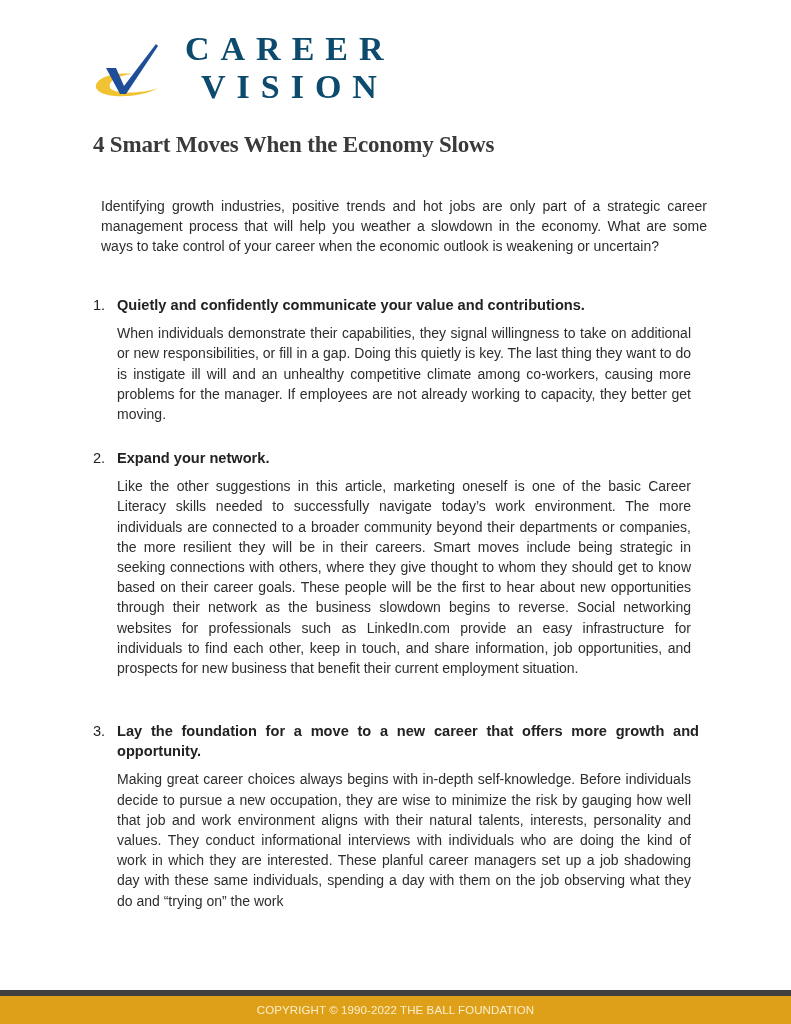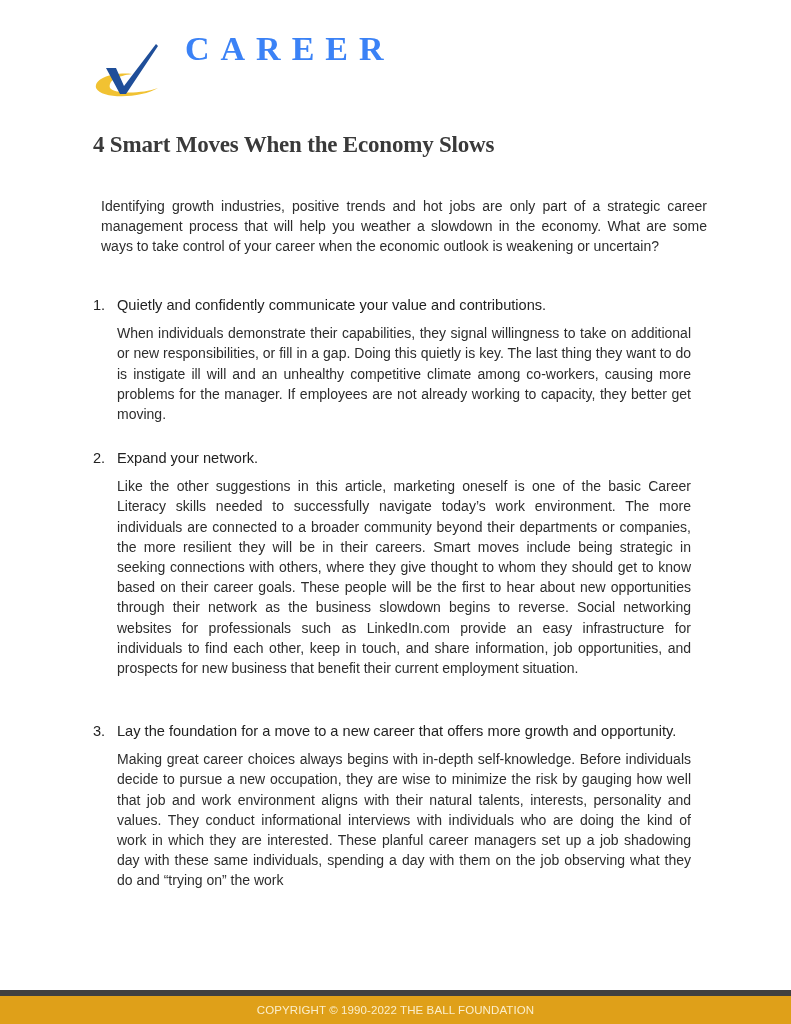--- a/index.html
+++ b/index.html
@@ -6,55 +6,56 @@
     body {
       width: 791px; height: 1024px; position: relative; background: #ffffff;
       overflow: hidden;
       font-family: "Liberation Sans", sans-serif;
     }
     .logo { position: absolute; left: 92px; top: 30px; width: 300px; height: 80px; }
     .logo-mark { position: absolute; left: 0; top: 8px; width: 72px; height: 64px; }
     .logo-text {
       position: absolute; left: 93px; top: 0;
       font-family: "Liberation Serif", serif; font-weight: bold;
-      color: #3b82f6; font-size: 34px; letter-spacing: 11px; line-height: 38px;
+      color: #0c4a6e; font-size: 34px; letter-spacing: 11px; line-height: 38px;
     }
     .logo-text .l2 { display: block; padding-left: 16px; }
     .title {
       position: absolute; left: 93px; top: 132px; margin: 0;
       font-family: "Liberation Serif", serif; font-weight: bold;
       font-size: 23px; color: #3a3a3a; letter-spacing: -0.2px;
     }
     .body-text {
       font-size: 14px; line-height: 20.2px; color: #2d2d2d;
       text-align: justify; margin: 8px;
     }
     .intro { position: absolute; left: 93px; top: 188px; width: 606px; }
     .item { position: absolute; left: 93px; width: 606px; }
     .item-head { display: flex; font-size: 14.6px; line-height: 20.2px; color: #222; }
     .item-num { width: 24px; flex: none; }
-    .item-title { font-weight: normal; text-align: justify; flex: 1; }
+    .item-title { font-weight: bold; text-align: justify; flex: 1; }
     .item-body { margin-left: 24px; margin-top: 8px; }
     .footer {
       position: absolute; left: 0; top: 990px; width: 791px; height: 34px;
       background: #dfa019; border-top: 6px solid #404040; box-sizing: border-box;
       display: flex; align-items: center; justify-content: center;
     }
     .footer span { color: #fbeecb; font-size: 11.5px; letter-spacing: 0.1px; }
   </style>
 </head>
 <body>
 
 <div class="logo">
   <svg class="logo-mark" viewBox="0 0 72 64">
     <path d="M4 50 C 2 40, 22 34, 40 36 C 26 38, 16 42, 18 50 C 22 56, 50 56, 66 50 C 50 60, 10 62, 4 50 Z" fill="#f1c232"></path>
     <path d="M14 30 L 24 30 L 32 48 L 64 6 L 66 8 L 34 56 L 28 56 Z" fill="#1f4e99"></path>
   </svg>
   <div class="logo-text">
     <span class="l1">CAREER</span>
+    <span class="l2">VISION</span>
   </div>
 </div>
 
 <h1 class="title">4 Smart Moves When the Economy Slows</h1>
 
 <p class="body-text intro">Identifying growth industries, positive trends and hot jobs are only part of a strategic career management process that will help you weather a slowdown in the economy. What are some ways to take control of your career when the economic outlook is weakening or uncertain?</p>
 
 <div class="item" style="top:295px;">
   <div class="item-head">
     <span class="item-num">1.</span>

